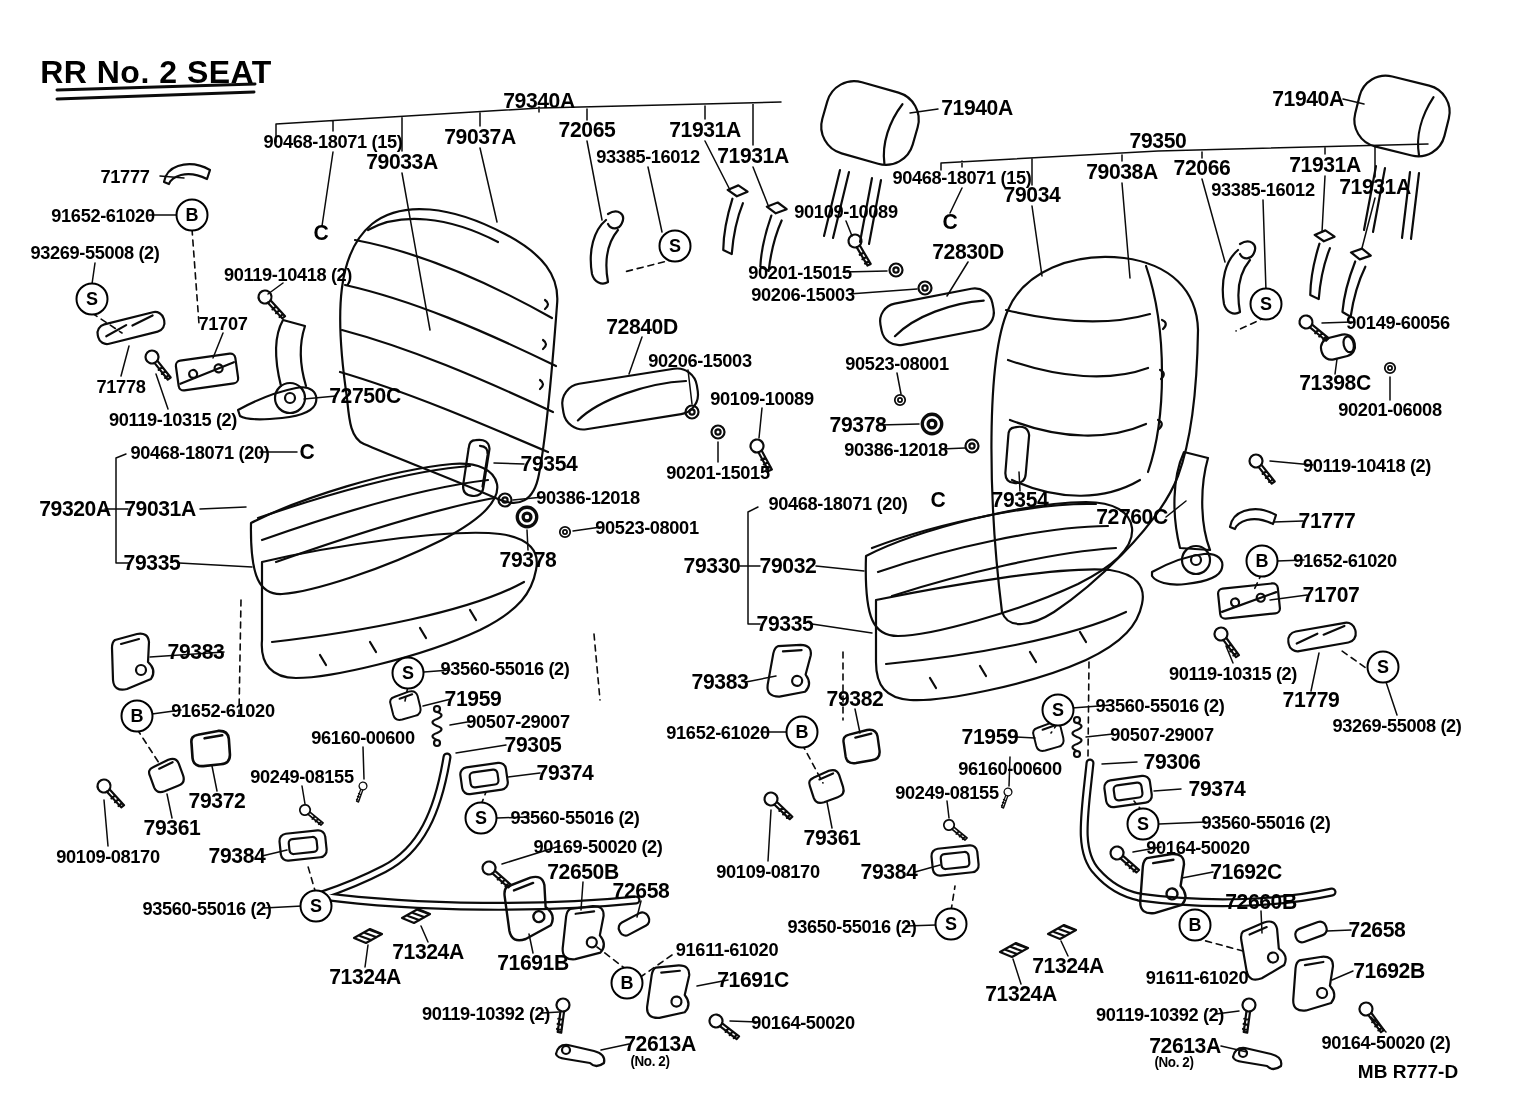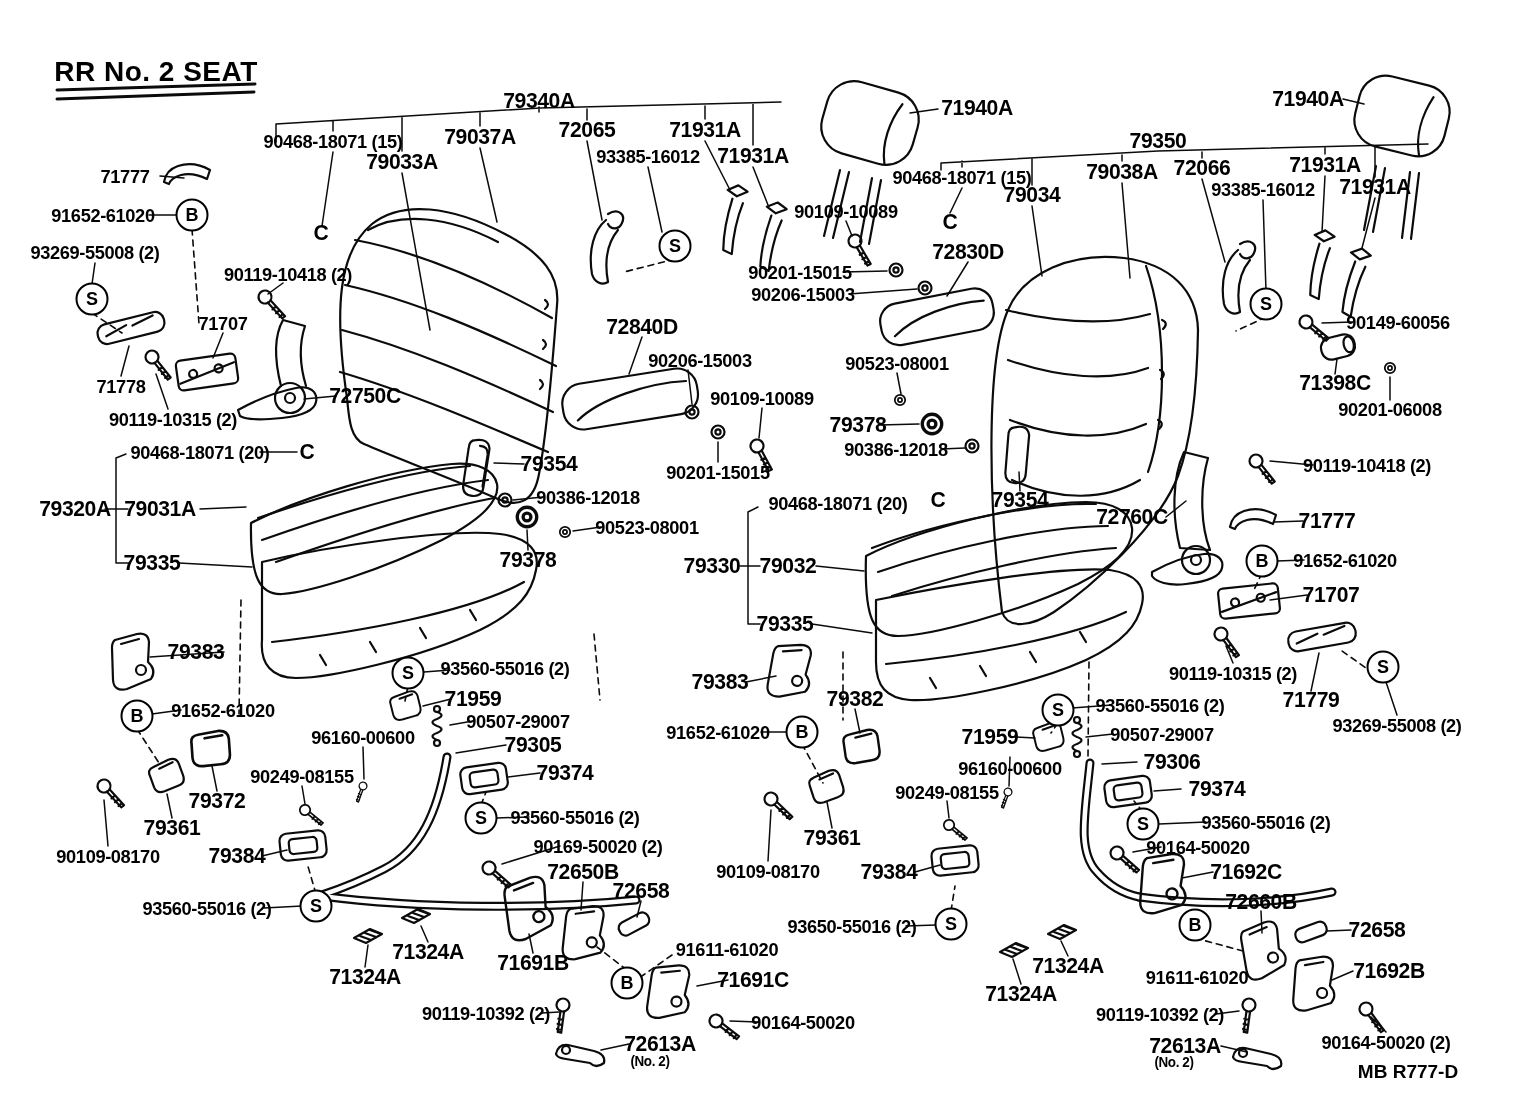--- a/index.html
+++ b/index.html
@@ -14,21 +14,21 @@
   #art .tubeo{stroke-width:9;}
   #art .tubei{stroke:#fff;stroke-width:4.6;}
   .lbl{position:absolute;transform:translate(-50%,-50%) scaleX(.96);font-weight:bold;font-size:19px;
        line-height:1;letter-spacing:-0.4px;color:#000;white-space:nowrap;z-index:3;}
   .lbl.lg{font-size:22px;}
   .lbl.sm{font-size:14px;}
   .marker{position:absolute;transform:translate(-50%,-50%);width:29px;height:29px;border:2.6px solid #000;
        border-radius:50%;background:#fff;display:flex;align-items:center;justify-content:center;
        font-weight:bold;font-size:18px;z-index:3;}
   .title{position:absolute;left:156px;top:72px;transform:translate(-50%,-50%);font-weight:bold;
-       font-size:28px;letter-spacing:.5px;z-index:3;white-space:nowrap;}
+       font-size:32px;letter-spacing:.5px;z-index:3;white-space:nowrap;}
   .footer{position:absolute;left:1408px;top:1072px;transform:translate(-50%,-50%);font-weight:bold;
        font-size:19px;z-index:3;white-space:nowrap;}
 </style>
 </head>
 <body>
 
 <div id="stage">
 
   <div class="title">RR No. 2 SEAT</div>
   <div class="footer">MB  R777-D</div>

